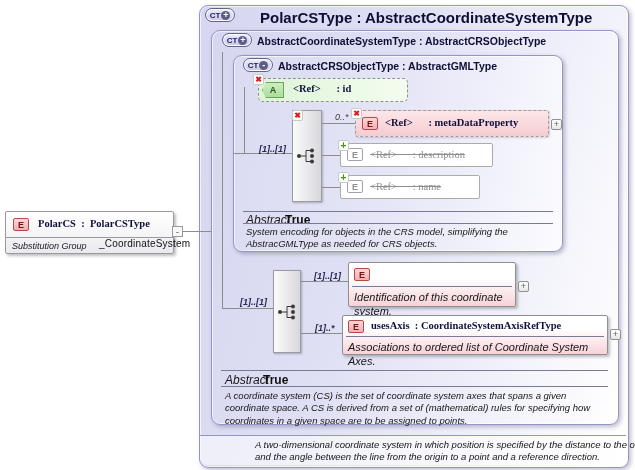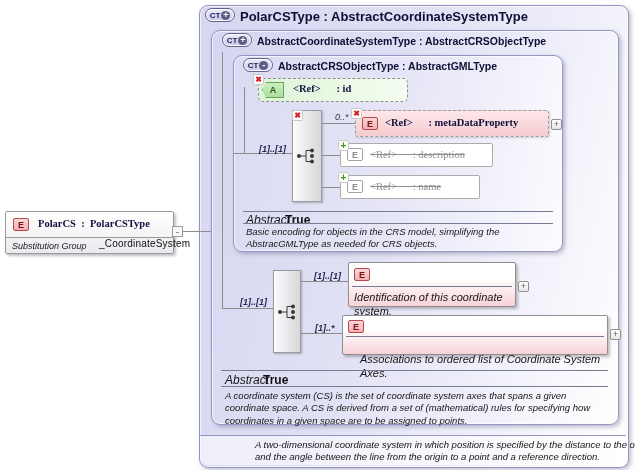--- a/index.html
+++ b/index.html
@@ -15,21 +15,21 @@
   }
   .panel.inner3{background:linear-gradient(100deg,#dadaf2 0%,#e6e6f7 50%,#fbfbff 100%);}
   
   .ct{position:absolute;width:30px;height:14px;border:1px solid #62628e;border-radius:8px;
       background:linear-gradient(#eeeefb,#c6c6ea);display:flex;align-items:center;justify-content:center;
       gap:1px;box-sizing:border-box;box-shadow:inset 0 0 0 1px #ffffff;}
   .ct .ctl{font-size:8px;font-weight:bold;color:#1b1b52;letter-spacing:0;}
   .ct .ctc{width:9px;height:9px;border-radius:50%;background:#5c5c86;color:#fff;
            font-size:9px;line-height:8px;text-align:center;font-weight:bold;}
   .title{position:absolute;font-weight:bold;color:#0e0e34;white-space:pre;}
-  .t11{font-size:13px;} .t10{font-size:10.5px;}
+  .t11{font-size:15px;margin-left:20px;} .t10{font-size:10.5px;}
   
   .card{position:absolute;box-sizing:border-box;}
   .attr{border:1px dashed #8f8f8f;border-radius:5px;background:linear-gradient(to right,#def4d8,#f4fdf0);}
   .optel{border:1px dashed #9d9d9d;border-radius:3px;background:linear-gradient(#fde7e9,#f5cbd0);box-shadow:1px 1px 2px rgba(0,0,0,.15);}
   .ghost{border:1px solid #ababab;border-radius:2px;background:#ffffff;}
   .elem{border:1px solid #8f8f8f;border-radius:2px;background:linear-gradient(#ffffff 35%,#f7d2d7 100%);box-shadow:2px 2px 3px rgba(0,0,0,.25);}
   .lbl{position:absolute;font-weight:bold;font-size:10.5px;color:#10103c;white-space:pre;font-family:Liberation Serif, serif;}
   .lbl.gray{color:#8f8f8f;font-weight:normal;text-decoration:line-through;}
   
   .eicon{position:absolute;width:16px;height:13px;border-radius:2px;border:1px solid;
@@ -141,21 +141,21 @@
 
   <div class="card ghost" style="left:340px;top:175px;width:140px;height:24px;"></div>
   <div class="eicon gray" style="left:347px;top:180px;">E</div>
   <div class="lbl gray" style="left:370px;top:181px;">&lt;Ref&gt;      : name</div>
   <div class="gb" style="left:338px;top:172px;">+</div>
 
   <div class="rule" style="left:243px;top:211px;width:310px;"></div>
   <div class="ab-l" style="left:246px;top:213px;">Abstract</div>
   <div class="ab-v" style="left:285px;top:213px;">True</div>
   <div class="rule" style="left:243px;top:223px;width:310px;"></div>
-  <div class="doc" style="left:246px;top:226px;width:302px;">Basic encoding for objects in the CRS model, simplifying the AbstracGMLType as needed for CRS objects.</div>
+  <div class="doc" style="left:246px;top:226px;width:302px;">System encoding for objects in the CRS model, simplifying the AbstracGMLType as needed for CRS objects.</div>
 
   <div class="seq" style="left:273px;top:270px;width:28px;height:83px;">
     <svg width="22" height="18" style="position:absolute;left:3px;top:32px;">
       <circle cx="3" cy="9" r="2" fill="#3a3a3a"></circle>
       <line x1="3" y1="9" x2="10" y2="9" stroke="#3a3a3a" stroke-width="1"></line>
       <line x1="10" y1="3.5" x2="10" y2="14.5" stroke="#3a3a3a" stroke-width="1"></line>
       <line x1="10" y1="3.5" x2="15" y2="3.5" stroke="#3a3a3a" stroke-width="1"></line>
       <line x1="10" y1="14.5" x2="15" y2="14.5" stroke="#3a3a3a" stroke-width="1"></line>
       <circle cx="16" cy="3.5" r="2" fill="#3a3a3a"></circle>
       <circle cx="16" cy="9" r="2" fill="#3a3a3a"></circle>
@@ -170,22 +170,23 @@
   <div class="eicon pink" style="left:354px;top:268px;">E</div>
   <div class="rule" style="left:352px;top:286px;width:160px;"></div>
   <div class="doc small" style="left:354px;top:290px;width:158px;">Identification of this coordinate system.</div>
   <div class="exp" style="left:518px;top:281px;">+</div>
 
   <div class="hl" style="left:301px;top:333px;width:41px;"></div>
   <div class="cardin" style="left:315px;top:323px;">[1]..*</div>
 
   <div class="card elem" style="left:342px;top:315px;width:266px;height:40px;"></div>
   <div class="eicon pink" style="left:348px;top:320px;">E</div>
+  <div class="lbl" style="left:371px;top:320px;">usesAxis  : CoordinateSystemAxisRefType</div>
   <div class="rule" style="left:346px;top:336px;width:258px;"></div>
-  <div class="doc small" style="left:360px;top:340px;width:256px;margin-top:12px;">Associations to ordered list of Coordinate System Axes.</div>
+  <div class="doc small" style="left:348px;top:340px;width:256px;">Associations to ordered list of Coordinate System Axes.</div>
   <div class="exp" style="left:610px;top:329px;">+</div>
 
   <div class="rule" style="left:221px;top:370px;width:387px;"></div>
   <div class="ab-l" style="left:225px;top:373px;">Abstract</div>
   <div class="ab-v" style="left:263px;top:373px;">True</div>
   <div class="rule" style="left:221px;top:386px;width:387px;"></div>
   <div class="doc" style="left:225px;top:390px;width:386px;">A coordinate system (CS) is the set of coordinate system axes that spans a given coordinate space. A CS is derived from a set of (mathematical) rules for specifying how coordinates in a given space are to be assigned to points.</div>
 
   <div class="docarea" style="left:200px;top:436px;width:426px;height:29px;"></div>
   <div class="rule" style="left:200px;top:435px;width:426px;background:#9494c6;"></div>

